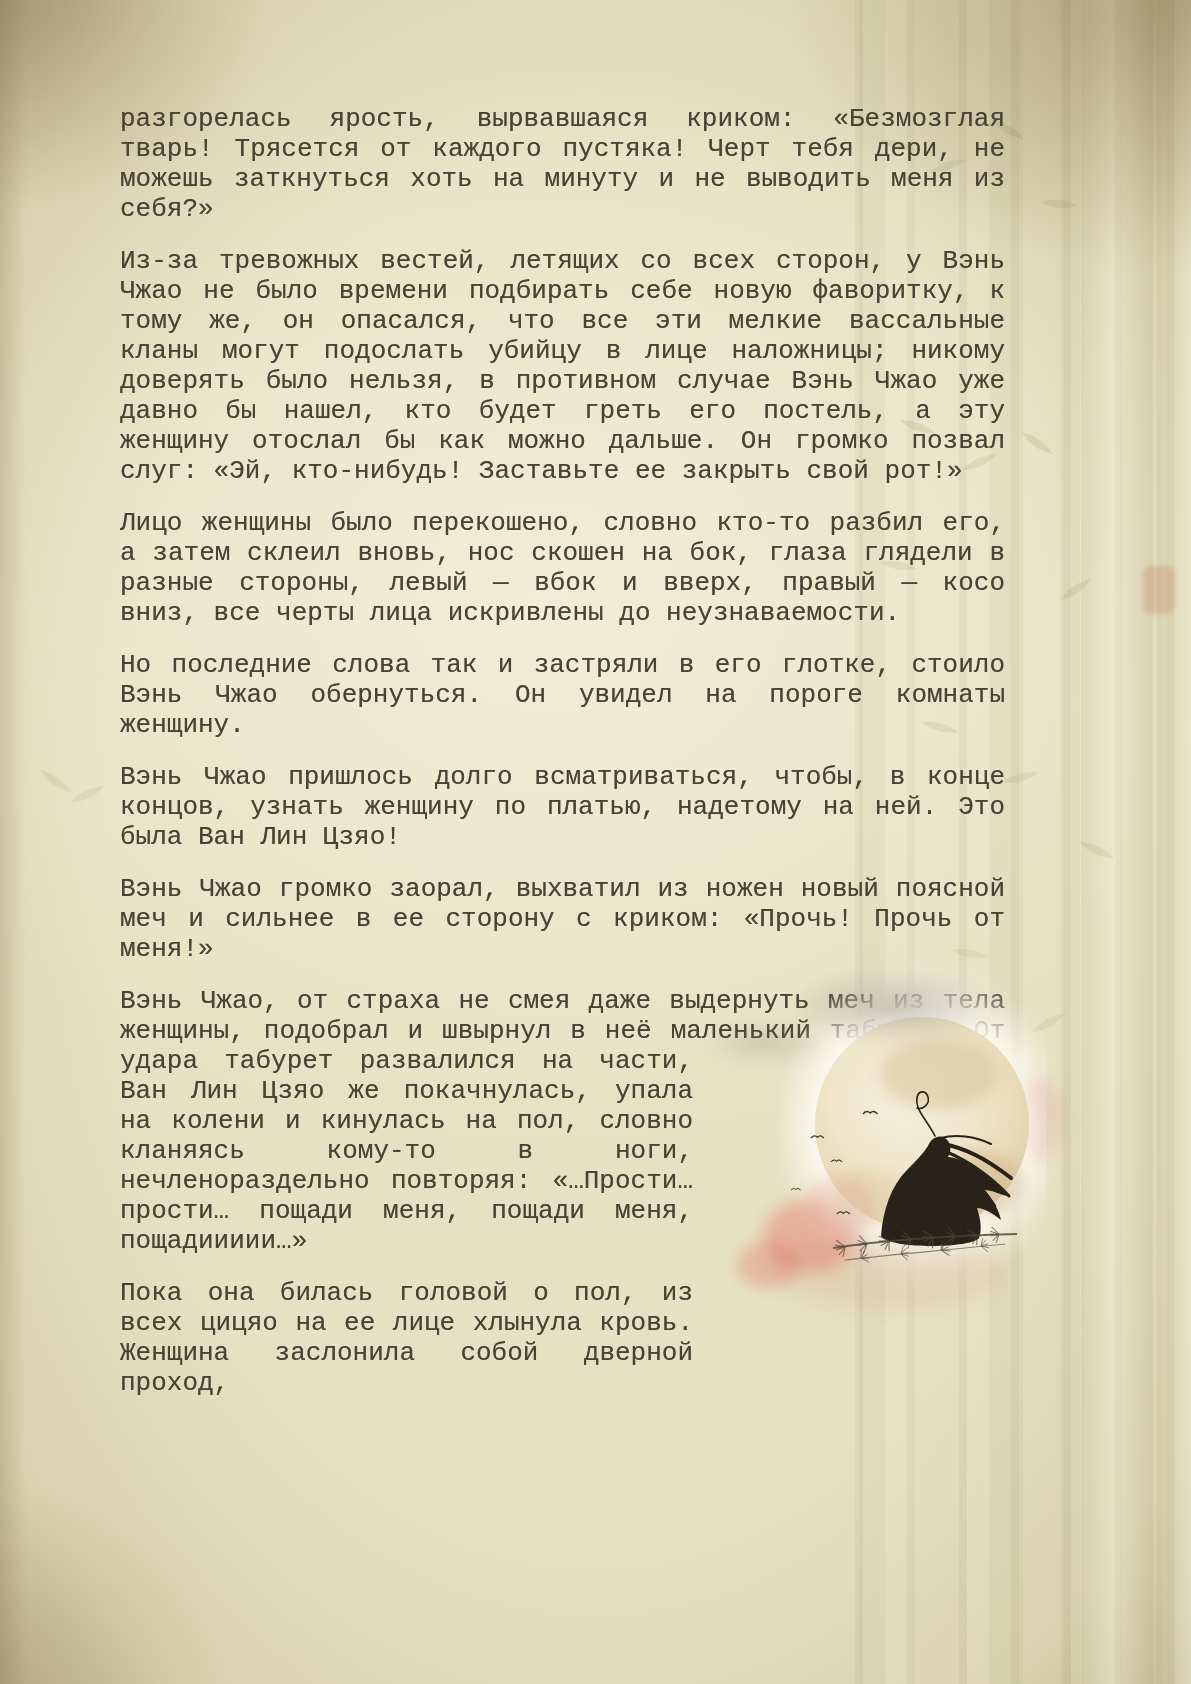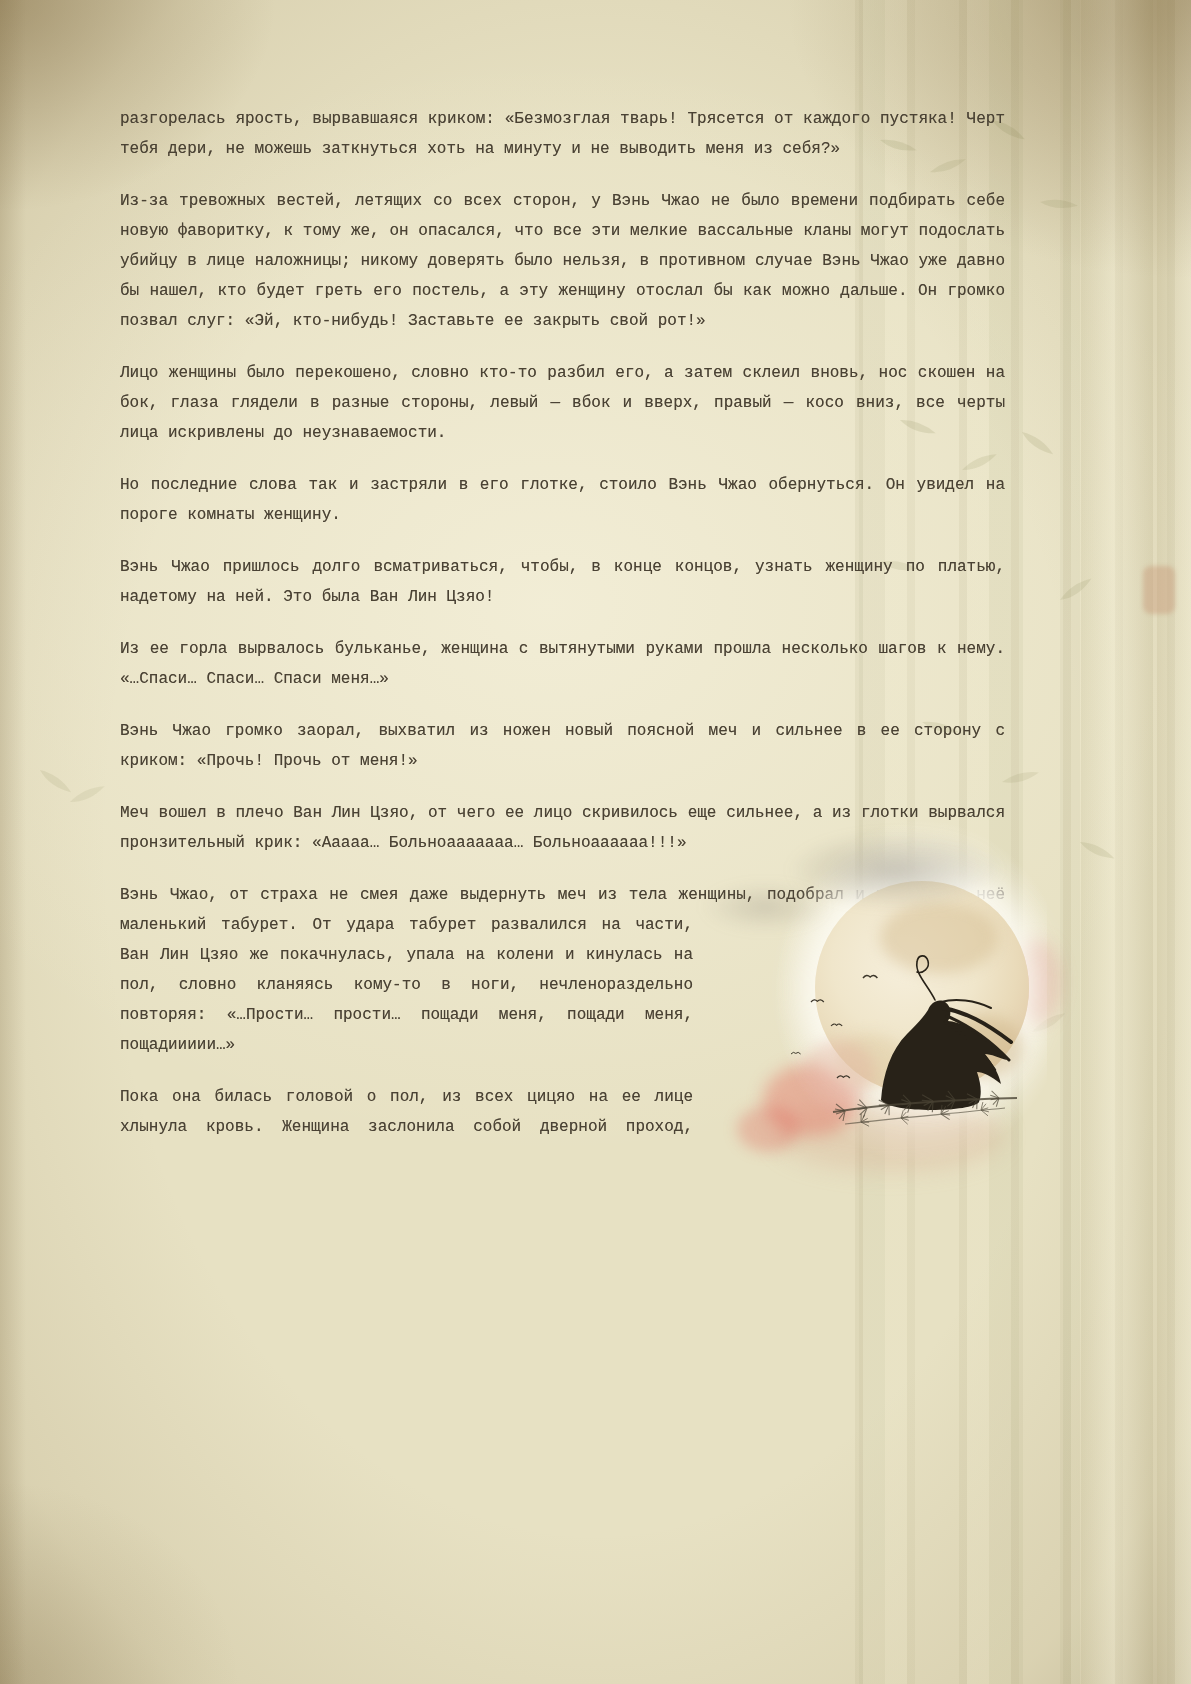--- a/index.html
+++ b/index.html
@@ -32,21 +32,21 @@
   .right-strip{position:absolute;right:38px;top:0;width:72px;height:100%;
     background:linear-gradient(90deg, rgba(170,162,120,.16), rgba(244,240,216,.38) 45%, rgba(170,162,120,.18));}
   .right-edge{position:absolute;right:0;top:0;width:34px;height:100%;
     background:linear-gradient(90deg, rgba(180,170,128,.2), rgba(246,242,220,.4));}
   .tan-patch{position:absolute;right:16px;top:566px;width:32px;height:48px;border-radius:8px;
     background:rgba(198,150,116,.42);filter:blur(2px);}
   .leaves-svg{position:absolute;inset:0;pointer-events:none;}
   
   .text-block{
     position:absolute;left:120px;top:104px;width:885px;
-    color:#4a4234;font-size:16px;line-height:30px;text-align:justify;
+    color:#4a4234;font-size:26px;line-height:30px;text-align:justify;
     text-shadow:0 0 .6px rgba(74,66,52,.55);
     z-index:2;
   }
   .text-block p{margin:0 0 22px 0;}
   .stretch-last{text-align-last:justify;}
   
   .moon-float{float:right;width:298px;height:300px;margin-left:14px;position:relative;}
   .moon-art{position:absolute;left:-22px;top:-108px;width:362px;height:470px;pointer-events:none;}
   .art-glow{position:absolute;inset:0;
     background:radial-gradient(ellipse 185px 215px at 237px 190px,
@@ -115,23 +115,21 @@
     <path d="M1070 0 V1684" stroke-width="20" opacity="0.07"></path>
   </g>
 </svg>
 
 <main class="text-block">
   <p>разгорелась ярость, вырвавшаяся криком: «Безмозглая тварь! Трясется от каждого пустяка! Черт тебя дери, не можешь заткнуться хоть на минуту и не выводить меня из себя?»</p>
   <p>Из-за тревожных вестей, летящих со всех сторон, у Вэнь Чжао не было времени подбирать себе новую фаворитку, к тому же, он опасался, что все эти мелкие вассальные кланы могут подослать убийцу в лице наложницы; никому доверять было нельзя, в противном случае Вэнь Чжао уже давно бы нашел, кто будет греть его постель, а эту женщину отослал бы как можно дальше. Он громко позвал слуг: «Эй, кто-нибудь! Заставьте ее закрыть свой рот!»</p>
   <p>Лицо женщины было перекошено, словно кто-то разбил его, а затем склеил вновь, нос скошен на бок, глаза глядели в разные стороны, левый — вбок и вверх, правый — косо вниз, все черты лица искривлены до неузнаваемости.</p>
   <p>Но последние слова так и застряли в его глотке, стоило Вэнь Чжао обернуться. Он увидел на пороге комнаты женщину.</p>
   <p>Вэнь Чжао пришлось долго всматриваться, чтобы, в конце концов, узнать женщину по платью, надетому на ней. Это была Ван Лин Цзяо!</p>
-  <p>Из ее горла вырвалось бульканье, женщина с вытянутыми руками прошла несколько шагов к нему. «…Спаси… Спаси… Спаси меня…»</p>
   <p>Вэнь Чжао громко заорал, выхватил из ножен новый поясной меч и сильнее в ее сторону с криком: «Прочь! Прочь от меня!»</p>
-  <p>Меч вошел в плечо Ван Лин Цзяо, от чего ее лицо скривилось еще сильнее, а из глотки вырвался пронзительный крик: «Ааааа… Больноааааааа… Больноаааааа!!!»</p>
 
   <p>
     <span>Вэнь Чжао, от страха не смея даже выдернуть меч из тела женщины, подобрал и швырнул в неё маленький табурет. От удара табурет </span><span class="moon-float">
       <span class="moon-art">
         <span class="art-glow"></span>
         <span class="smudge smudge-4"></span>
         <span class="smudge smudge-1"></span>
         <span class="smudge smudge-2"></span>
         <span class="smudge smudge-3"></span>
         <span class="moon-disc"></span>

